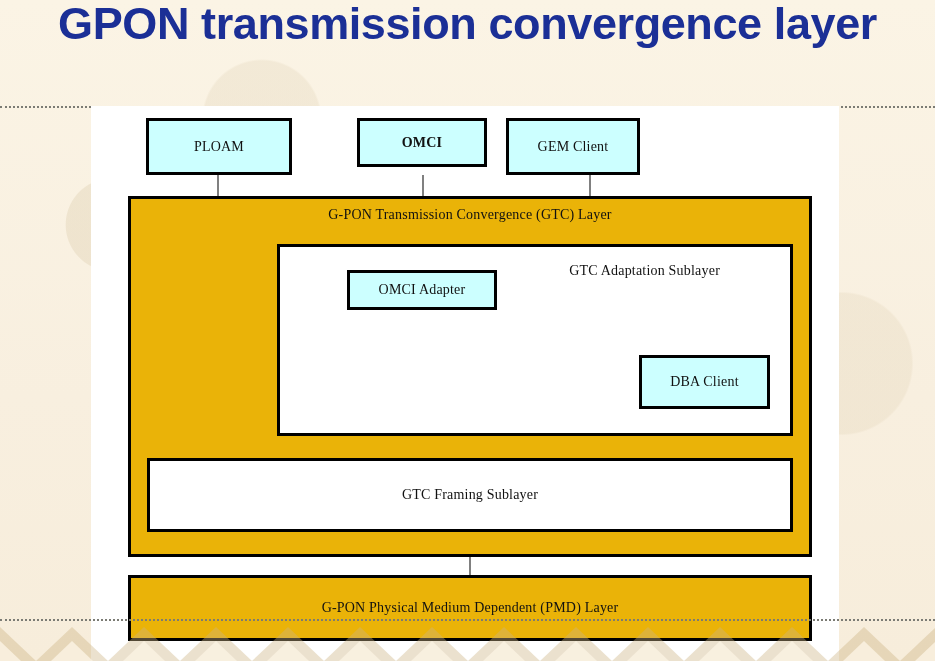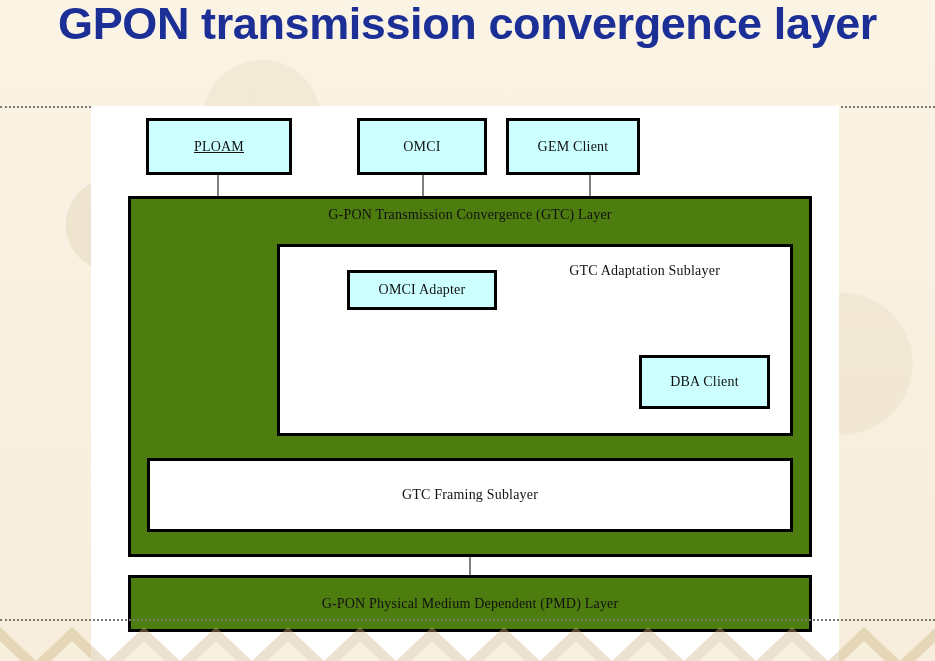--- a/index.html
+++ b/index.html
@@ -95,21 +95,21 @@
     box-sizing: border-box;
     border: 3px solid #000000;
     display: flex;
     align-items: center;
     justify-content: center;
     text-align: center;
     color: #111111;
     font-family: "Liberation Serif", serif;
   }
   .box.cyan { background: #ccffff; }
-  .box.grey { background: #4d7c0f; }
+  .box.grey { background: #eab308; }
   .box.white { background: #ffffff; text-align: center; }
 
   .box .cap {
     font-size: 14px;
     letter-spacing: 0.2px;
     line-height: 1.1;
   }
 
   
   .box.labeled-top {
@@ -152,25 +152,25 @@
     <div class="conn" style="left:498px; top:69px; height:182px;"></div>
 
     <div class="conn" style="left:331px; top:221px; height:30px;"></div>
 
     <div class="conn" style="left:414px; top:302px; height:52px;"></div>
 
     <div class="conn" style="left:613px; top:302px; height:52px;"></div>
 
     <div class="conn" style="left:378px; top:449px; height:22px;"></div>
 
-    <div class="box cyan" style="left:55px; top:12px; width:146px; height:57px;text-decoration:underline;">
+    <div class="box cyan" style="left:55px; top:12px; width:146px; height:57px;">
       <span class="cap">PLOAM</span>
     </div>
 
-    <div class="box cyan" style="left:266px; top:12px; width:130px; height:57px;">
+    <div class="box cyan" style="left:266px; top:12px; width:130px; height:49px;font-weight:bold;">
       <span class="cap">OMCI</span>
     </div>
 
     <div class="box cyan" style="left:415px; top:12px; width:134px; height:57px;">
       <span class="cap">GEM Client</span>
     </div>
 
     <div class="box grey labeled-top" style="left:37px; top:90px; width:684px; height:361px;">
       <span class="cap">G-PON Transmission Convergence (GTC) Layer</span>
     </div>
@@ -185,21 +185,21 @@
 
 
     <div class="box cyan" style="left:548px; top:249px; width:131px; height:54px;">
       <span class="cap">DBA Client</span>
     </div>
 
     <div class="box white" style="left:56px; top:352px; width:646px; height:74px;">
       <span class="cap">GTC Framing Sublayer</span>
     </div>
 
-    <div class="box grey" style="left:37px; top:469px; width:684px; height:57px;">
+    <div class="box grey" style="left:37px; top:469px; width:684px; height:66px;">
       <span class="cap">G-PON Physical Medium Dependent (PMD) Layer</span>
     </div>
 
   </div>
 
   <div class="rule bottom"></div>
 
   <div class="deco-band">
       <div class="tri" style="left: -36px;"></div>
       <div class="tri inner" style="left: -21px;"></div>

